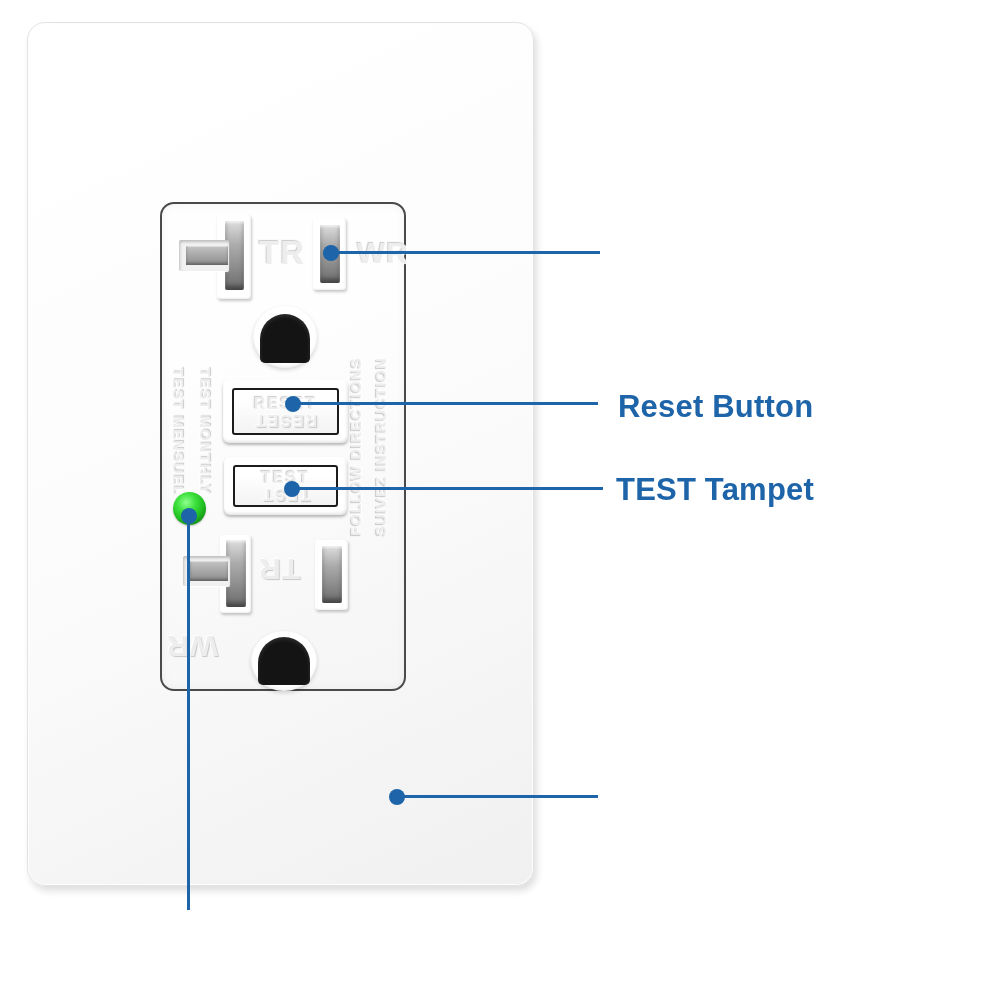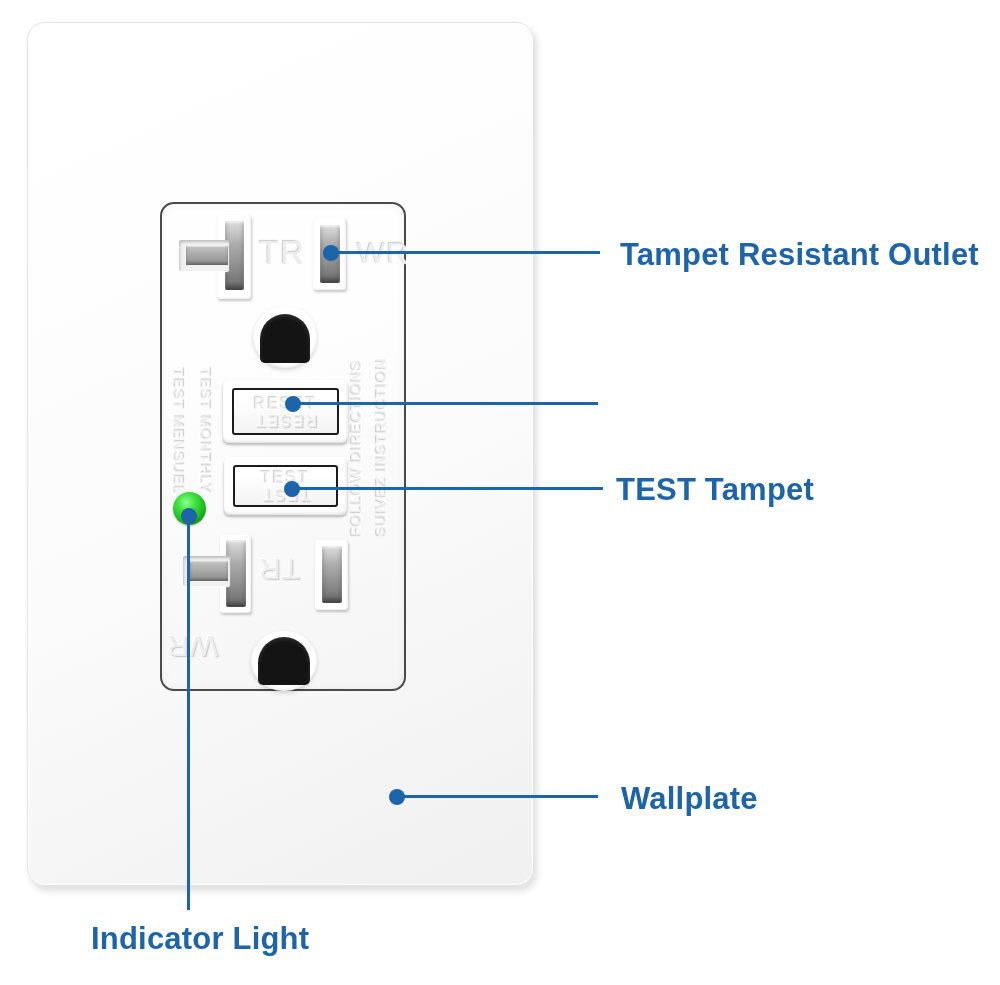--- a/index.html
+++ b/index.html
@@ -26,21 +26,21 @@
   .bar-recess{position:absolute;background:#f1f1f1;border-radius:2px;
               box-shadow:inset 1px 2px 3px rgba(0,0,0,0.22), 0 1px 1px #ffffff;}
   .bar{position:absolute;background:linear-gradient(180deg,#c3c3c3,#8c8c8c);
        box-shadow:inset 0 -2px 3px rgba(0,0,0,0.3), inset 0 1px 1px rgba(255,255,255,0.5);}
 
   .ground-ring{position:absolute;background:#ffffff;border-radius:50%;
                box-shadow:0 2px 4px rgba(0,0,0,0.16), inset 0 -2px 3px rgba(0,0,0,0.06);}
   .ground{position:absolute;background:#141414;border-radius:26px 26px 5px 5px;
           box-shadow:inset 0 2px 4px rgba(255,255,255,0.12);}
 
-  .emboss{color:#ededed;font-weight:normal;
+  .emboss{color:#ededed;font-weight:bold;
           text-shadow:1px 1px 1px #ffffff,-1px -1px 1px rgba(140,140,140,0.45);
           letter-spacing:1px;line-height:1;}
   .big-emboss{position:absolute;font-size:33px;}
   .flip{transform:rotate(180deg);}
 
   .v-text{position:absolute;writing-mode:vertical-rl;font-size:15px;white-space:nowrap;
           font-stretch:condensed;}
   .v-text.up{transform:rotate(180deg);}
 
   .btn-outer{position:absolute;background:#ffffff;border-radius:6px;
@@ -118,30 +118,28 @@
         <div class="big-emboss emboss flip" style="left:4px;top:427px;font-size:30px;">WR</div>
         <div class="ground-ring" style="left:89px;top:427px;width:66px;height:60px;"></div>
         <div class="ground" style="left:96px;top:433px;width:52px;height:48px;"></div>
       </div>
 
     </div>
   </div>
 
   <div class="callout-dot" style="left:323px;top:245px;"></div>
   <div class="callout-line" style="left:338px;top:251px;width:262px;"></div>
-  <div class="callout-label" style="left:620px;top:237px;">Tampet Resistant Outlet</div>
 
   <div class="callout-dot" style="left:285px;top:396px;"></div>
   <div class="callout-line" style="left:300px;top:402px;width:298px;"></div>
+  <div class="callout-label" style="left:618px;top:389px;">Reset Button</div>
 
   <div class="callout-dot" style="left:284px;top:481px;"></div>
   <div class="callout-line" style="left:299px;top:487px;width:304px;"></div>
   <div class="callout-label" style="left:616px;top:472px;">TEST Tampet</div>
 
   <div class="callout-dot" style="left:389px;top:789px;"></div>
   <div class="callout-line" style="left:404px;top:795px;width:194px;"></div>
-  <div class="callout-label" style="left:621px;top:781px;">Wallplate</div>
 
   <div class="callout-dot" style="left:181px;top:508px;"></div>
   <div class="callout-vline" style="left:187px;top:516px;height:394px;"></div>
-  <div class="callout-label" style="left:91px;top:921px;">Indicator Light</div>
 
 </div>
 
 </body></html>

